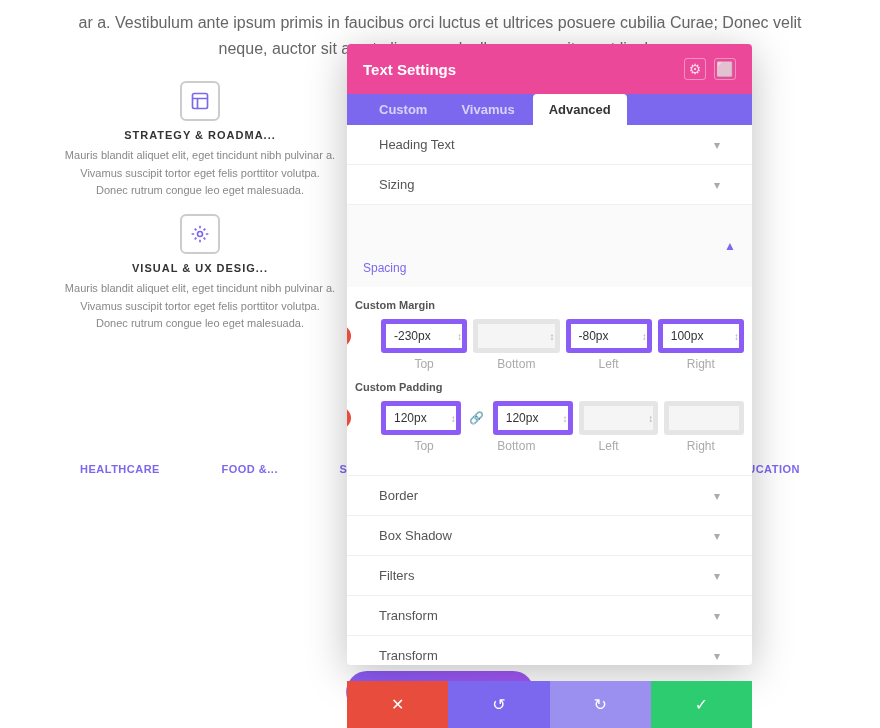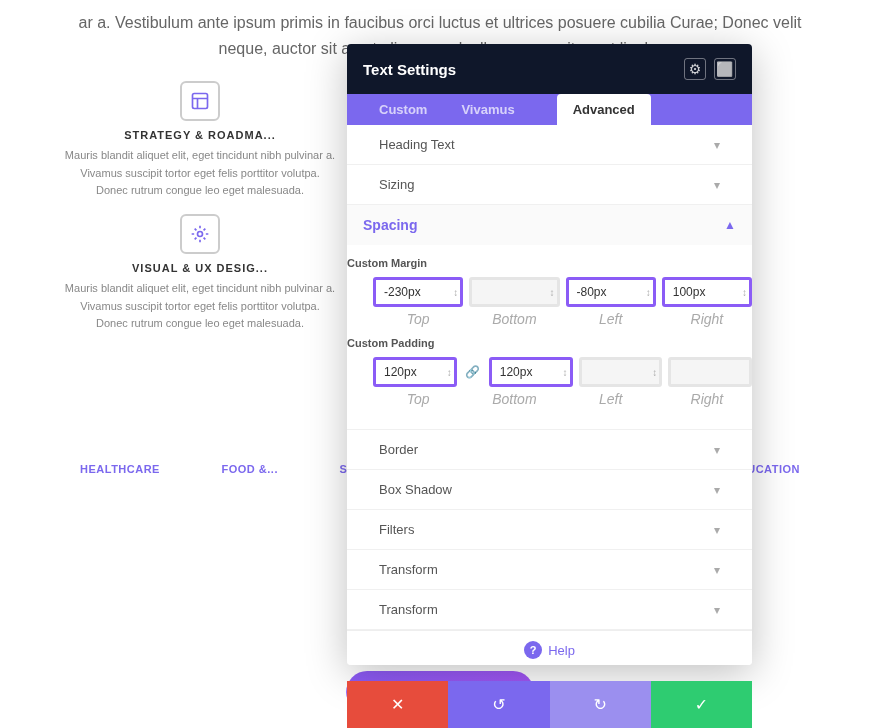--- a/index.html
+++ b/index.html
@@ -106,21 +106,21 @@
       width: 405px;
       background: #fff;
       border-radius: 4px;
       box-shadow: 0 8px 40px rgba(0,0,0,0.25);
       z-index: 10;
       overflow: hidden;
     }
 
     
     .modal-header {
-      background: #0f172a;
+      background: #ec4899;
       padding: 14px 16px;
       display: flex;
       align-items: center;
       justify-content: space-between;
     }
 
     .modal-title {
       color: #fff;
       font-size: 15px;
       font-weight: 600;
@@ -157,21 +157,20 @@
       font-weight: 600;
       color: rgba(255,255,255,0.7);
       cursor: pointer;
       border-radius: 4px 4px 0 0;
       margin-right: 2px;
     }
 
     .modal-tab.active {
       background: #fff;
       color: #333;
-      margin-left: 24px;
     }
 
     
     .modal-body {
       background: #fff;
       max-height: 540px;
       overflow-y: auto;
     }
 
     
@@ -203,27 +202,28 @@
     .spacing-header {
       display: flex;
       align-items: center;
       justify-content: space-between;
       padding: 12px 16px;
       cursor: pointer;
       background: #fafafa;
     }
 
     .spacing-header-label {
-      font-size: 14px;
+      font-size: 12px;
       color: #7b68ee;
-      font-weight: 700;
+      font-weight: 400;
+      margin-top: 44px;
     }
 
     .spacing-content {
-      padding: 12px 0;
+      padding: 12px 8px;
       background: #fff;
     }
 
     .sub-section-label {
       font-size: 11px;
       color: #555;
       font-weight: 600;
       margin-bottom: 8px;
     }
 
@@ -233,21 +233,21 @@
       margin-bottom: 4px;
     }
 
     .input-group {
       flex: 1;
       position: relative;
     }
 
     .input-field {
       width: 100%;
-      border: 3px solid #8b5cf6;
+      border: 5px solid #8b5cf6;
       border-radius: 3px;
       padding: 5px 24px 5px 8px;
       font-size: 12px;
       color: #333;
       background: #fff;
       outline: none;
     }
 
     .input-unit-btn {
       position: absolute;
@@ -264,23 +264,22 @@
 
     .input-label-row {
       display: flex;
       gap: 6px;
       margin-bottom: 10px;
     }
 
     .input-label {
       flex: 1;
       text-align: center;
-      font-size: 14px;
+      font-size: 12px;
       color: #aaa;
-      font-style: italic;
     }
 
     .link-icon {
       width: 20px;
       height: 20px;
       display: flex;
       align-items: center;
       justify-content: center;
       color: #7b68ee;
       font-size: 12px;

